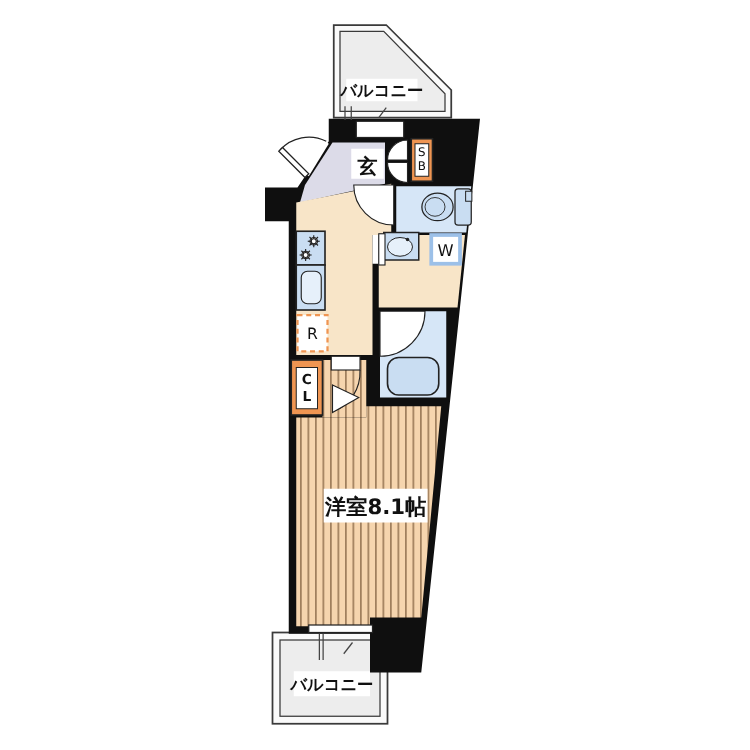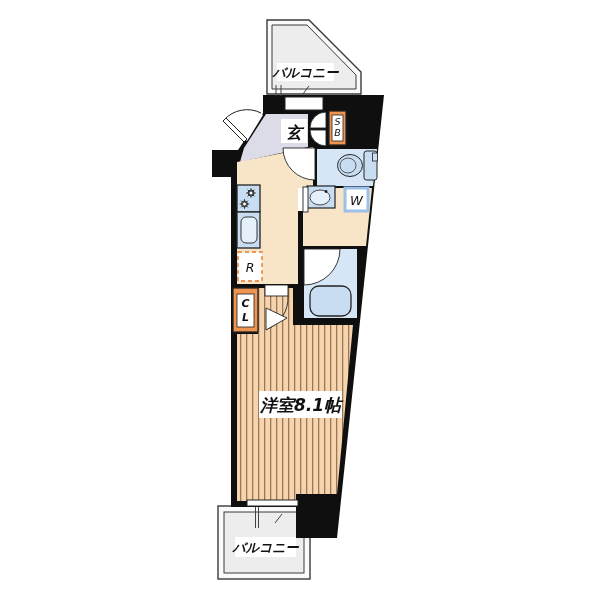--- a/index.html
+++ b/index.html
@@ -1,17 +1,17 @@
 <!DOCTYPE html>
 <html><head>
 <meta charset="utf-8">
 <style>
   html,body{margin:0;padding:0;background:#ffffff;}
   .canvas{position:relative;width:536px;height:600px;background:#fff;overflow:hidden;
-          font-family:"DejaVu Sans","Liberation Sans",sans-serif;font-style:italic;}
+          font-family:"DejaVu Sans","Liberation Sans",sans-serif;}
   svg{position:absolute;left:0;top:0;}
   text{font-family:"DejaVu Sans","Liberation Sans",sans-serif;fill:#111;}
   .lbl{font-weight:600;}
 </style>
 </head>
 <body>
 
 <div class="canvas">
 <svg width="600" height="600" viewBox="0 0 600 600">
   <defs>

